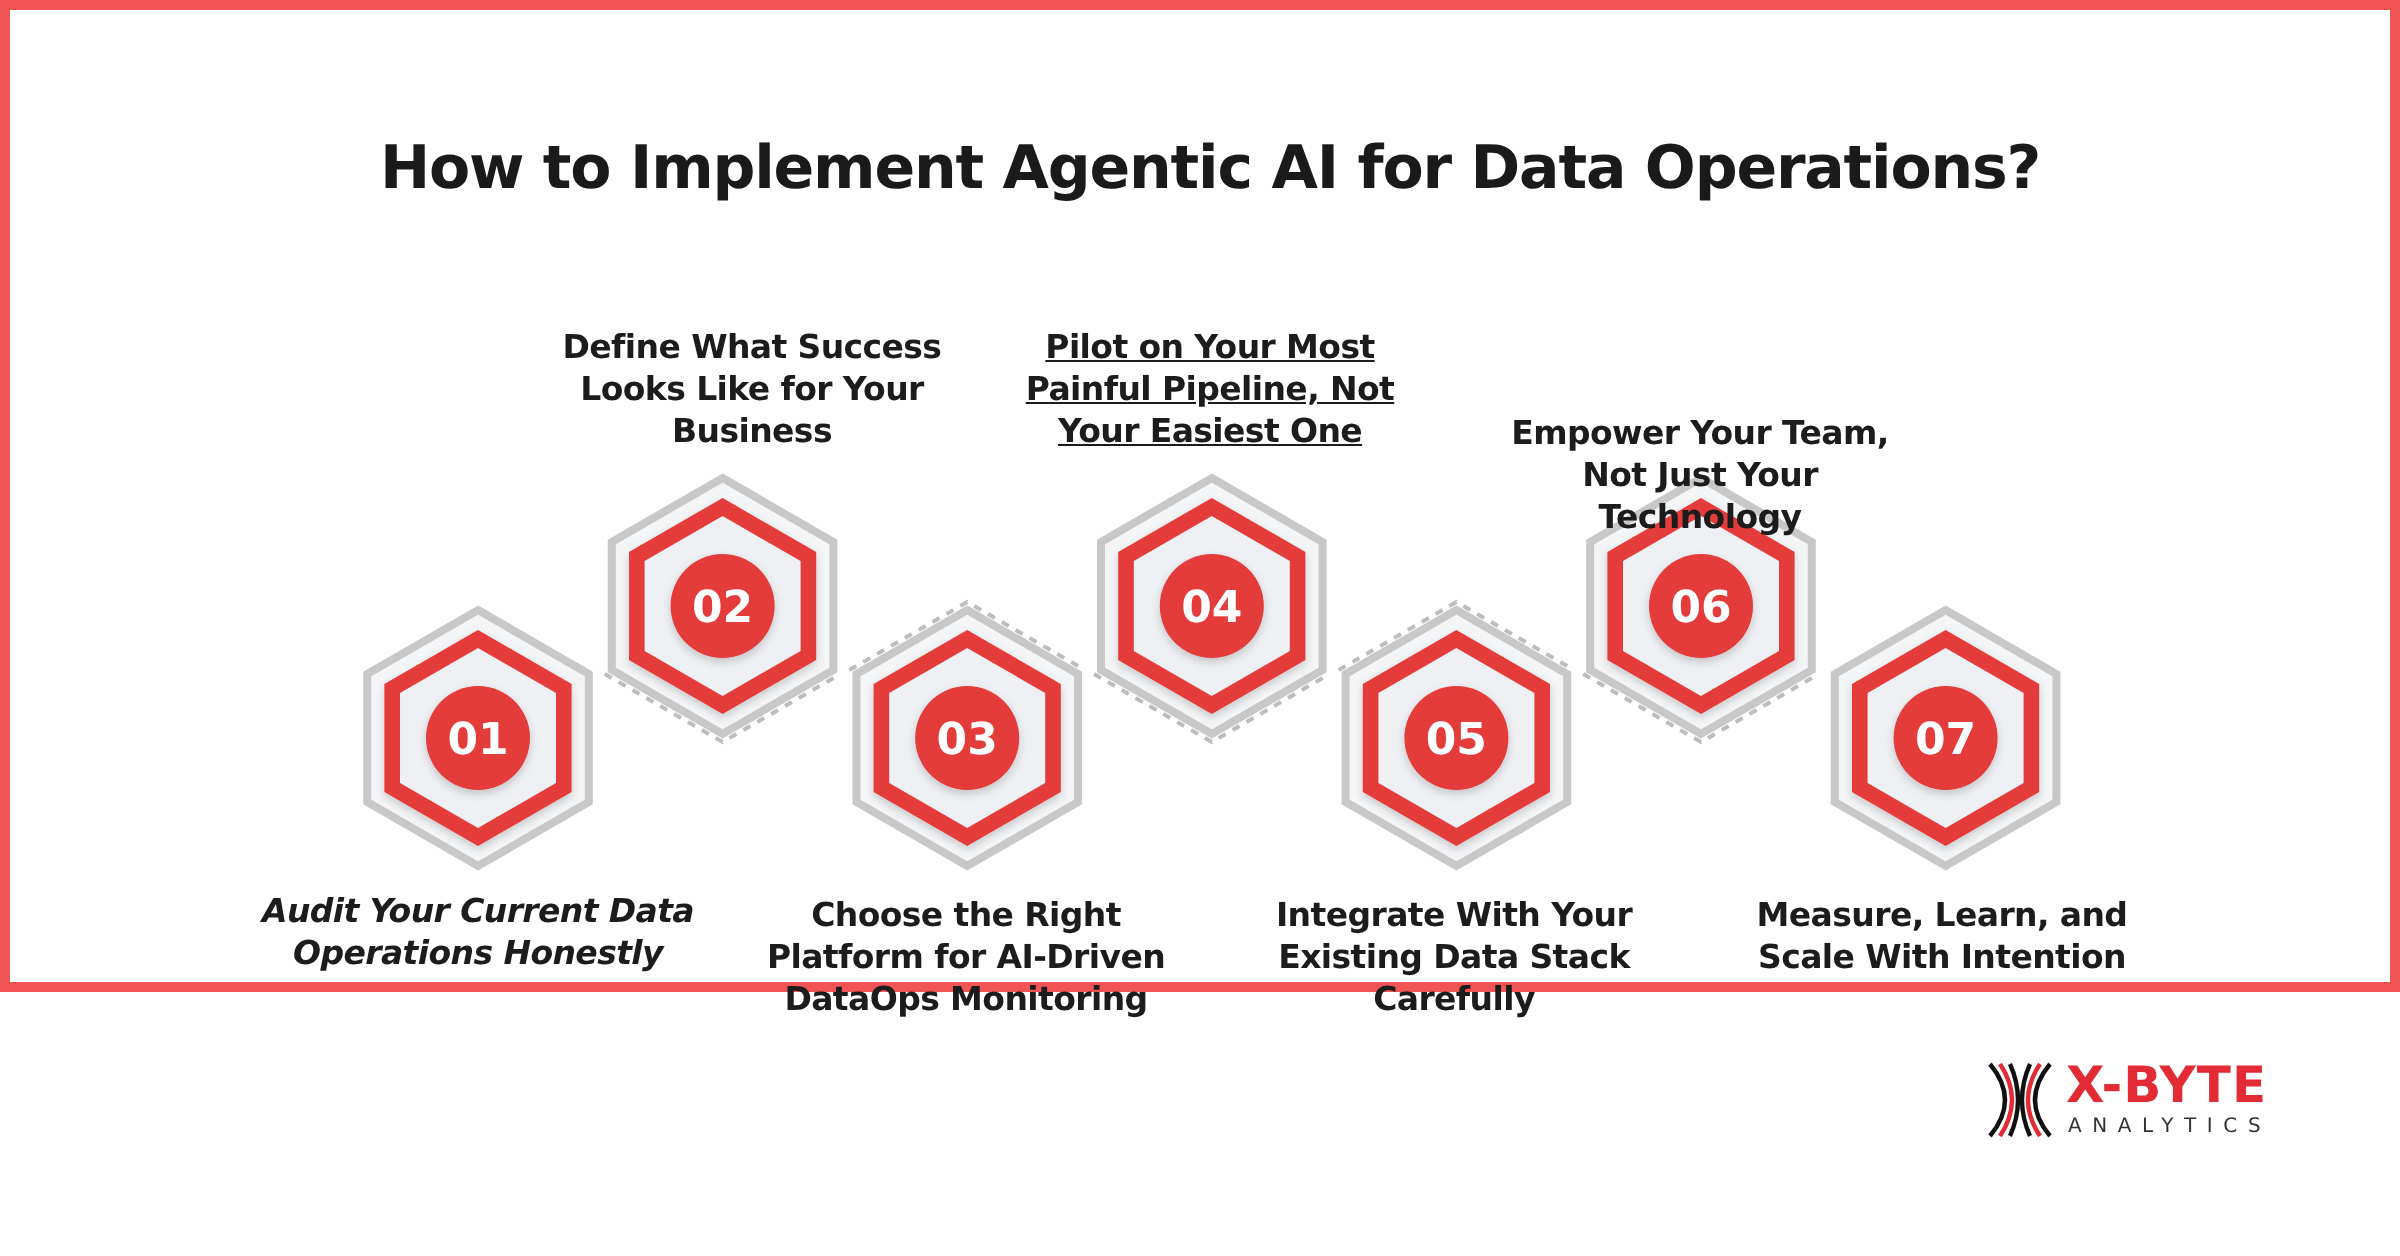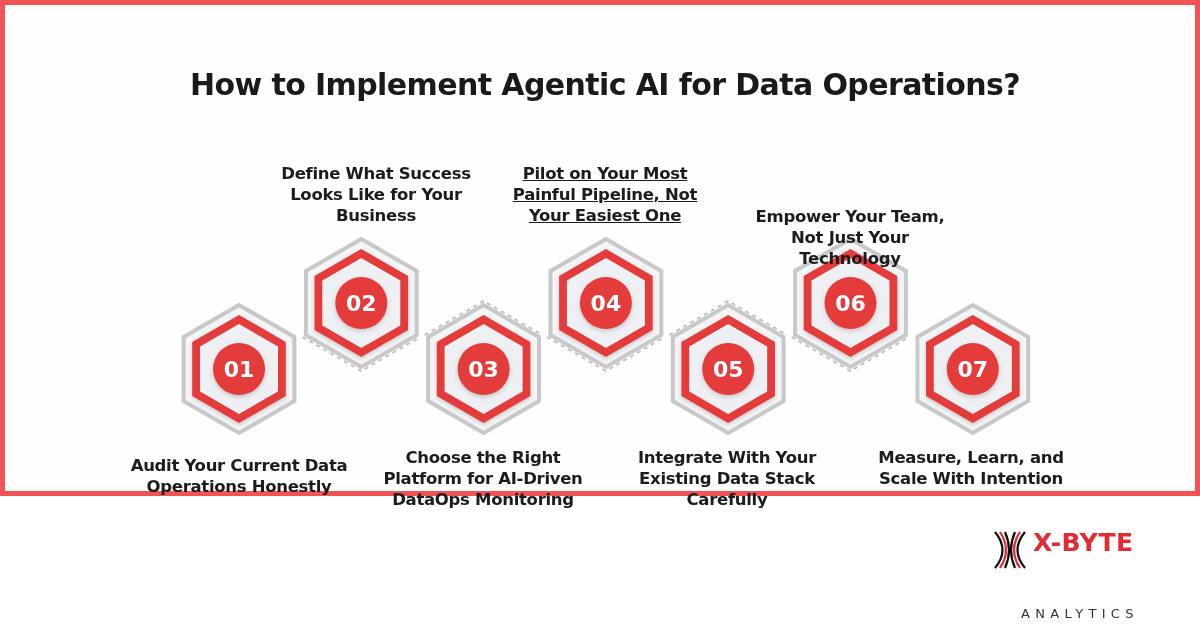--- a/index.html
+++ b/index.html
@@ -4,21 +4,21 @@
 <style>
   html,body{margin:0;padding:0;}
   body{width:1200px;height:628px;overflow:hidden;background:#ffffff;font-family:"DejaVu Sans","Liberation Sans",sans-serif;}
   .frame{position:absolute;left:0;top:0;width:1200px;height:496px;box-sizing:border-box;border:5px solid #f05454;background:#fefefe;}
   .title{position:absolute;left:0;width:1200px;top:62px;text-align:center;font-size:30px;font-weight:bold;color:#1a1a1a;letter-spacing:-0.6px;}
   svg.hexes{position:absolute;left:0;top:0;}
   .label{position:absolute;width:220px;text-align:center;font-size:16.5px;line-height:21px;font-weight:bold;color:#1c1c1c;letter-spacing:-0.3px;}
   .num{font-family:"DejaVu Sans","Liberation Sans",sans-serif;font-weight:bold;}
   .logo{position:absolute;left:988px;top:523px;width:160px;height:45px;}
   .logo-text{position:absolute;left:40px;top:0;font-size:25px;font-weight:bold;color:#e32b35;letter-spacing:0.5px;}
-  .logo-sub{position:absolute;left:28px;top:30px;font-size:13px;color:#333;letter-spacing:5.3px;margin-top:48px;}
+  .logo-sub{position:absolute;left:41px;top:30px;font-size:10px;color:#333;letter-spacing:5.3px;}
 </style>
 </head>
 <body>
 
 <div class="frame">
   <div class="title">How to Implement Agentic AI for Data Operations?</div>
 
   <svg class="hexes" width="1200" height="628">
     <defs>
       <filter id="sh" x="-20%" y="-20%" width="140%" height="140%">
@@ -76,21 +76,21 @@
         <g>
           <polygon points="967.8,300.0 1023.2,332.0 1023.2,396.0 967.8,428.0 912.4,396.0 912.4,332.0" fill="#f4f5f7" stroke="#c8c8c8" stroke-width="4"></polygon>
           <polygon points="967.8,310.0 1014.6,337.0 1014.6,391.0 967.8,418.0 921.0,391.0 921.0,337.0" fill="#e43a3a" filter="url(#sh)"></polygon>
           <polygon points="967.8,319.0 1006.8,341.5 1006.8,386.5 967.8,409.0 928.8,386.5 928.8,341.5" fill="#eef0f3"></polygon>
           <circle cx="967.8" cy="364" r="26" fill="#e43a3a" filter="url(#sh)"></circle>
           <text x="967.8" y="372" text-anchor="middle" font-size="22" fill="#ffffff" class="num">07</text>
         </g>
       </g>
   </svg>
 
-  <div class="label" style="left:124px;top:450px;">Audit Your Current Data Operations Honestly</div>
+  <div class="label" style="left:124px;top:440px;font-style:italic;">Audit Your Current Data Operations Honestly</div>
   <div class="label" style="left:261px;top:158px;">Define What Success Looks Like for Your Business</div>
   <div class="label" style="left:368px;top:442px;">Choose the Right Platform for AI-Driven DataOps Monitoring</div>
   <div class="label" style="left:490px;top:158px;text-decoration:underline;">Pilot on Your Most Painful Pipeline, Not Your Easiest One</div>
   <div class="label" style="left:612px;top:442px;">Integrate With Your Existing Data Stack Carefully</div>
   <div class="label" style="left:735px;top:158px;margin-top:43px;">Empower Your Team, Not Just Your Technology</div>
   <div class="label" style="left:856px;top:442px;">Measure, Learn, and Scale With Intention</div>
 
   <div class="logo">
     <svg width="34" height="40" style="position:absolute;left:0;top:2px;">
       <g stroke-width="2.2" fill="none">

